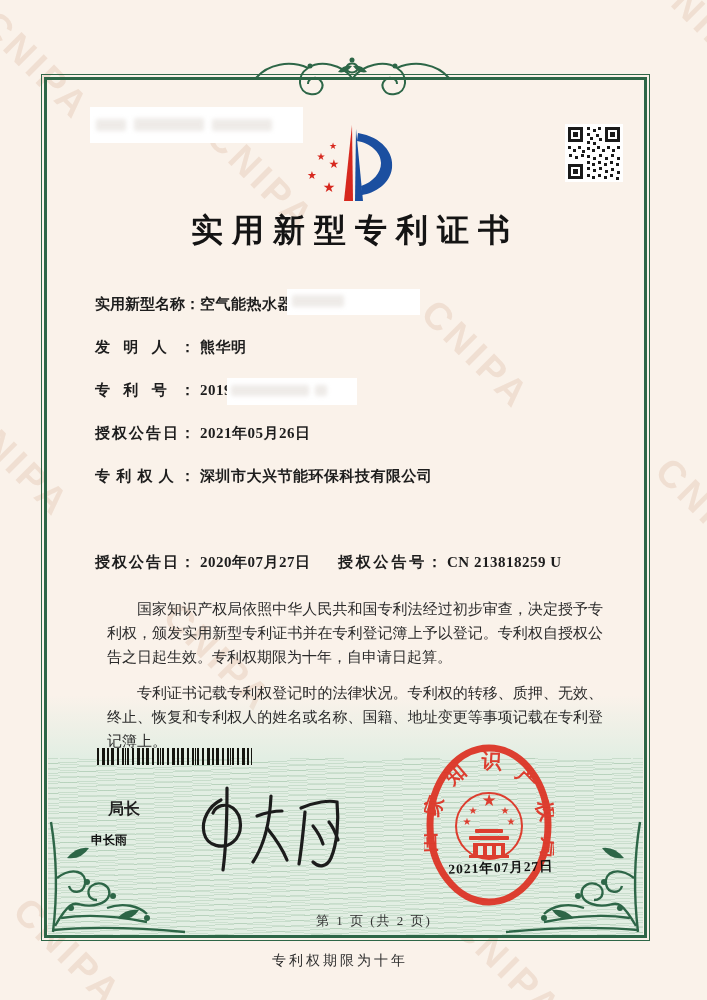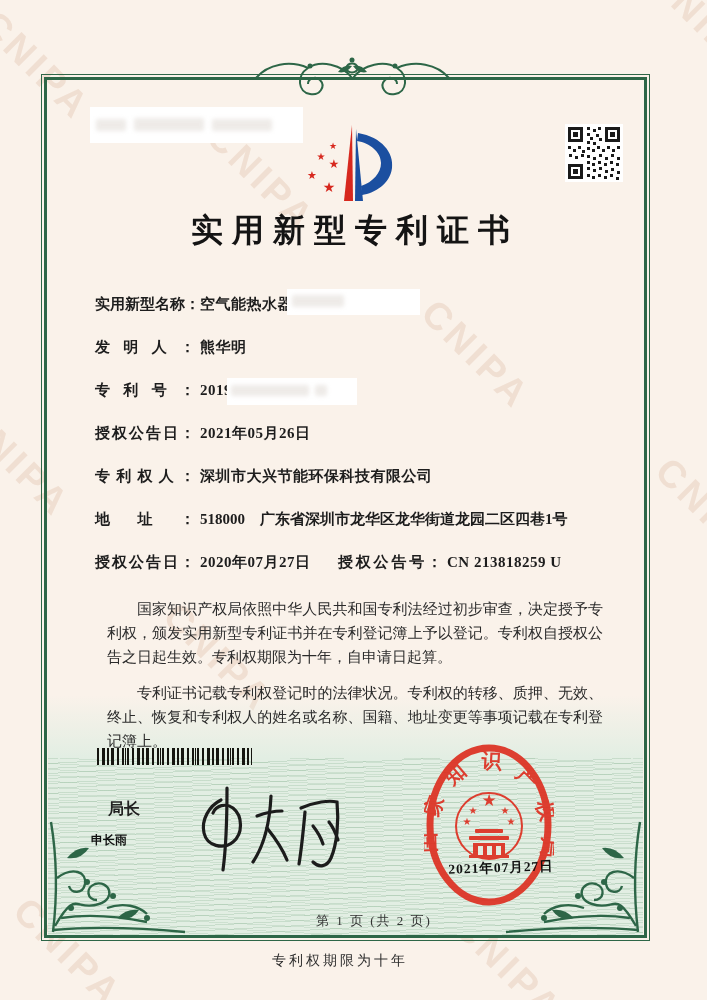--- a/index.html
+++ b/index.html
@@ -233,23 +233,20 @@
   </div>
 
   <div class="row" style="top:424px;">
     <span class="flabel">授权公告日：</span><span class="fvalue">2021年05月26日</span>
   </div>
 
   <div class="row" style="top:467px;">
     <span class="flabel">专利权人：</span><span class="fvalue">深圳市大兴节能环保科技有限公司</span>
   </div>
 
-  <div class="row" style="top:510px;">
-    <span class="flabel">地址：</span><span class="fvalue" style="letter-spacing:0;">518000　广东省深圳市龙华区龙华街道龙园二区四巷1号</span>
-  </div>
 
   <div class="row" style="top:553px;">
     <span class="flabel">授权公告日：</span><span class="fvalue">2020年07月27日</span>
     <span class="row7b">
       <span class="flabel" style="width:104px;">授权公告号：</span><span class="fvalue">CN 213818259 U</span>
     </span>
   </div>
 
   <div class="bodytext">
     <p>国家知识产权局依照中华人民共和国专利法经过初步审查，决定授予专利权，颁发实用新型专利证书并在专利登记簿上予以登记。专利权自授权公告之日起生效。专利权期限为十年，自申请日起算。</p>

